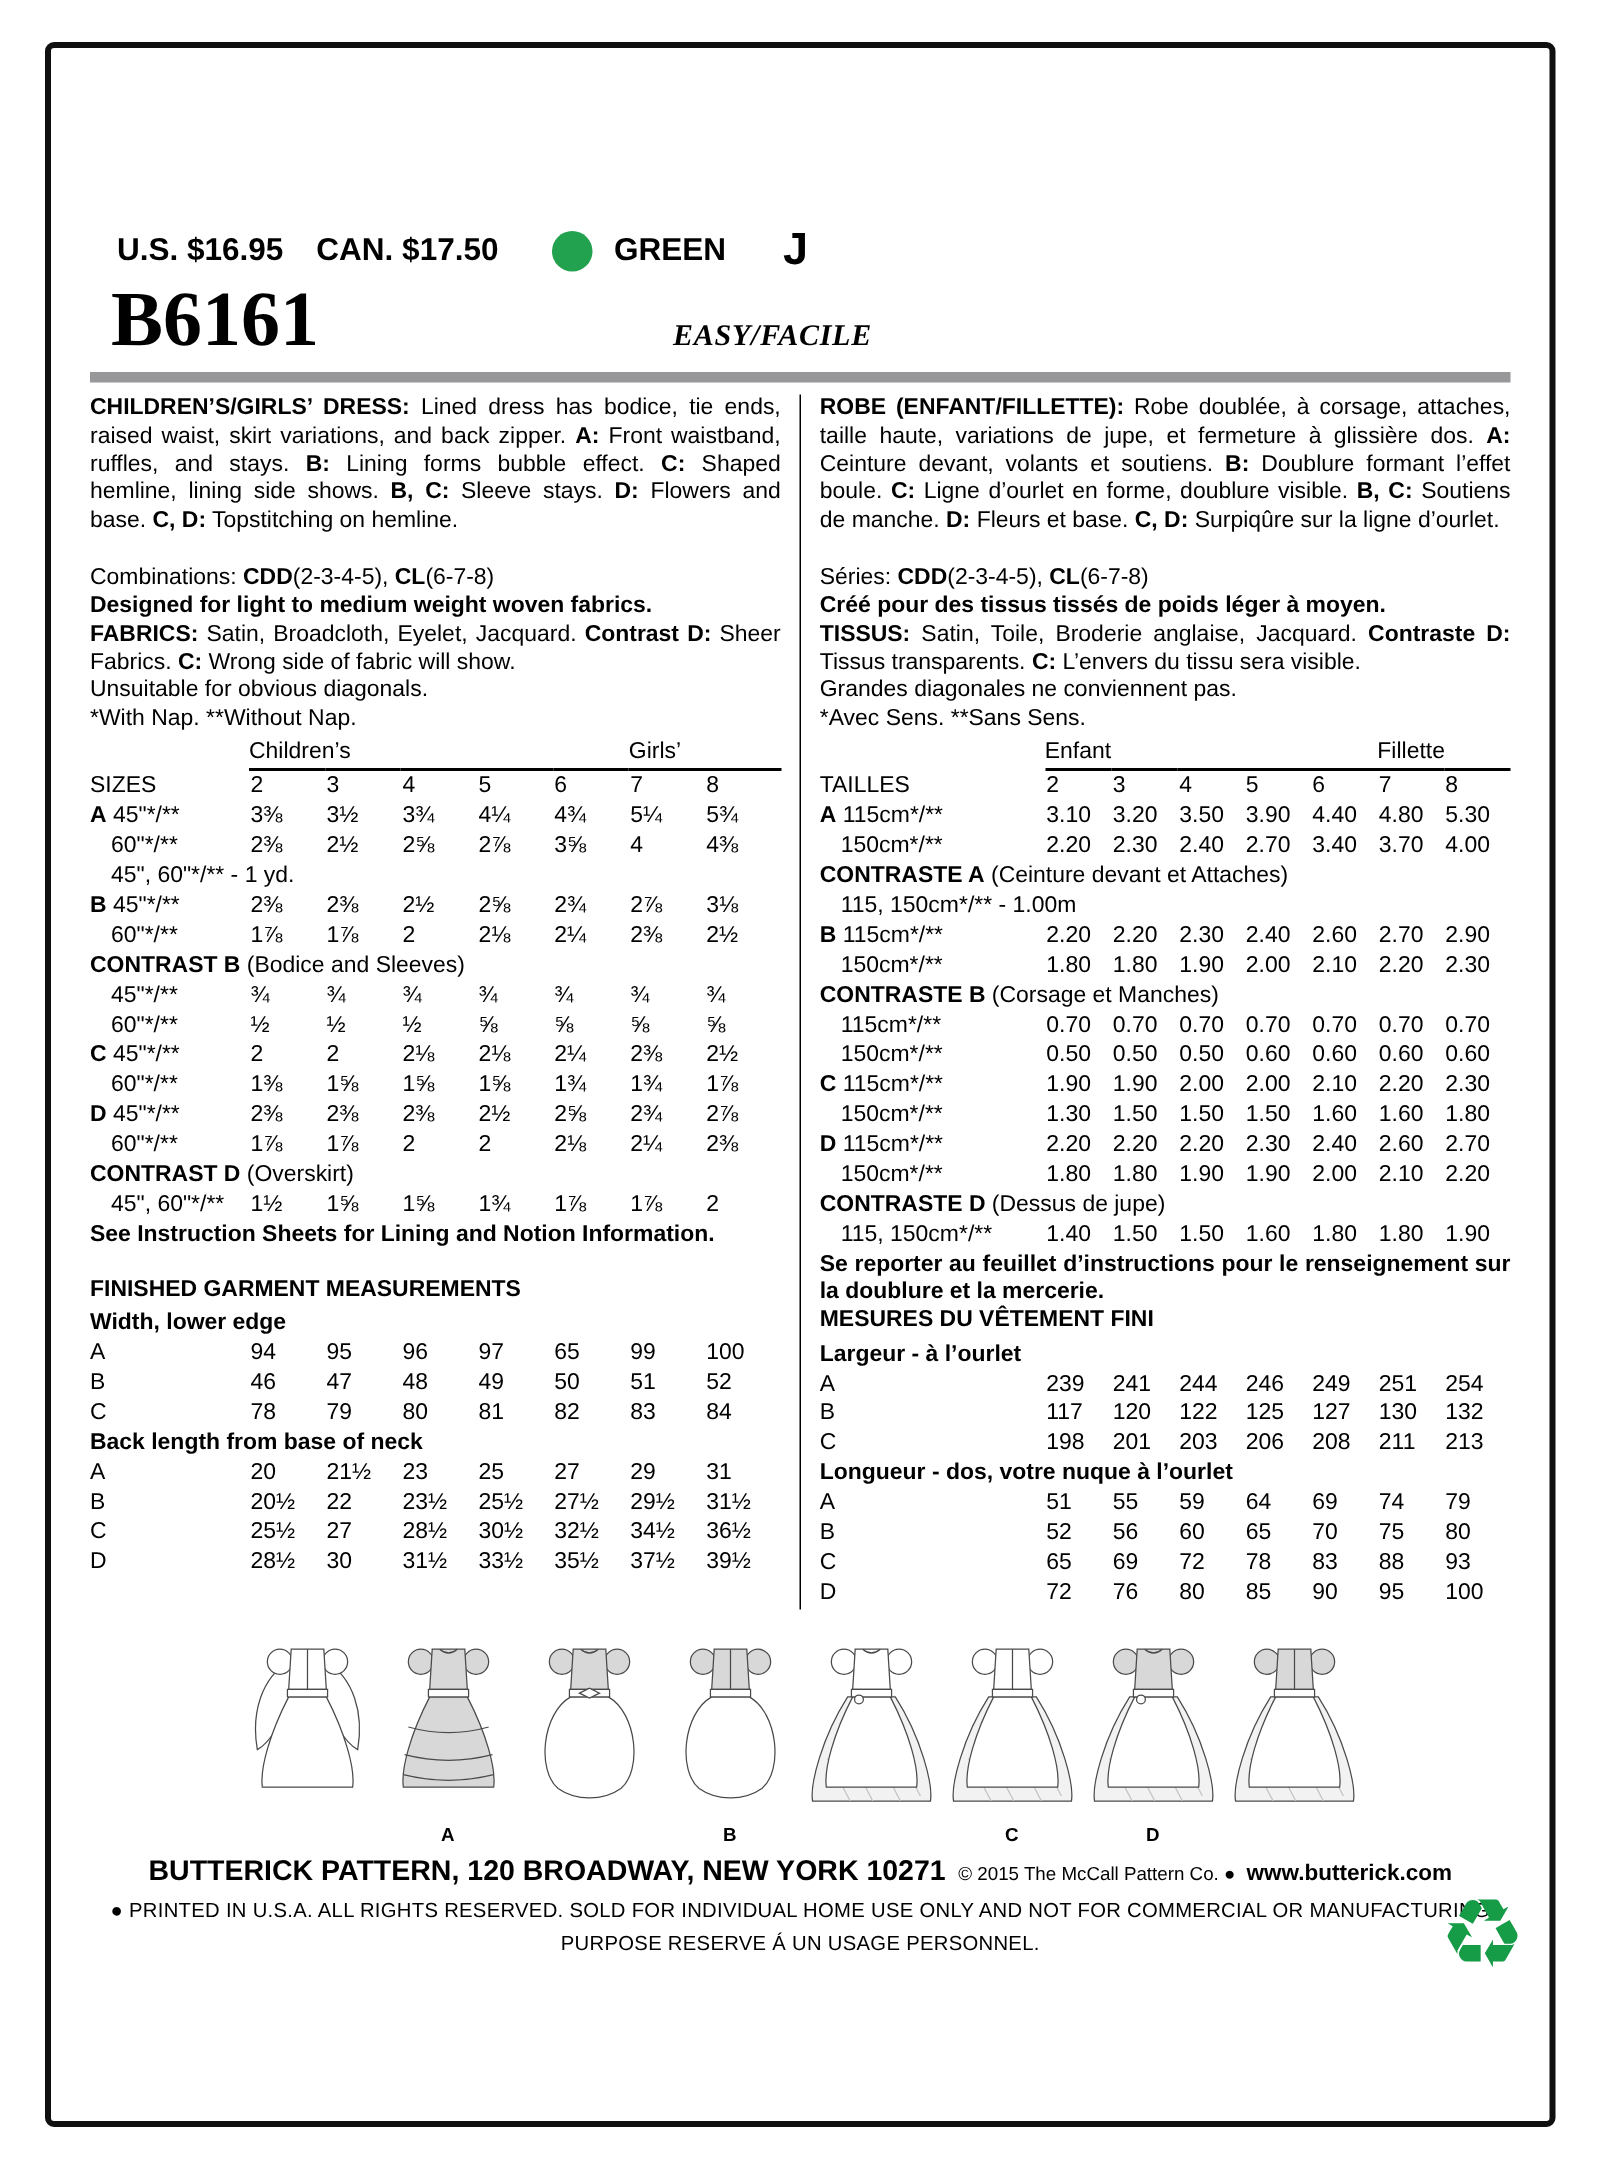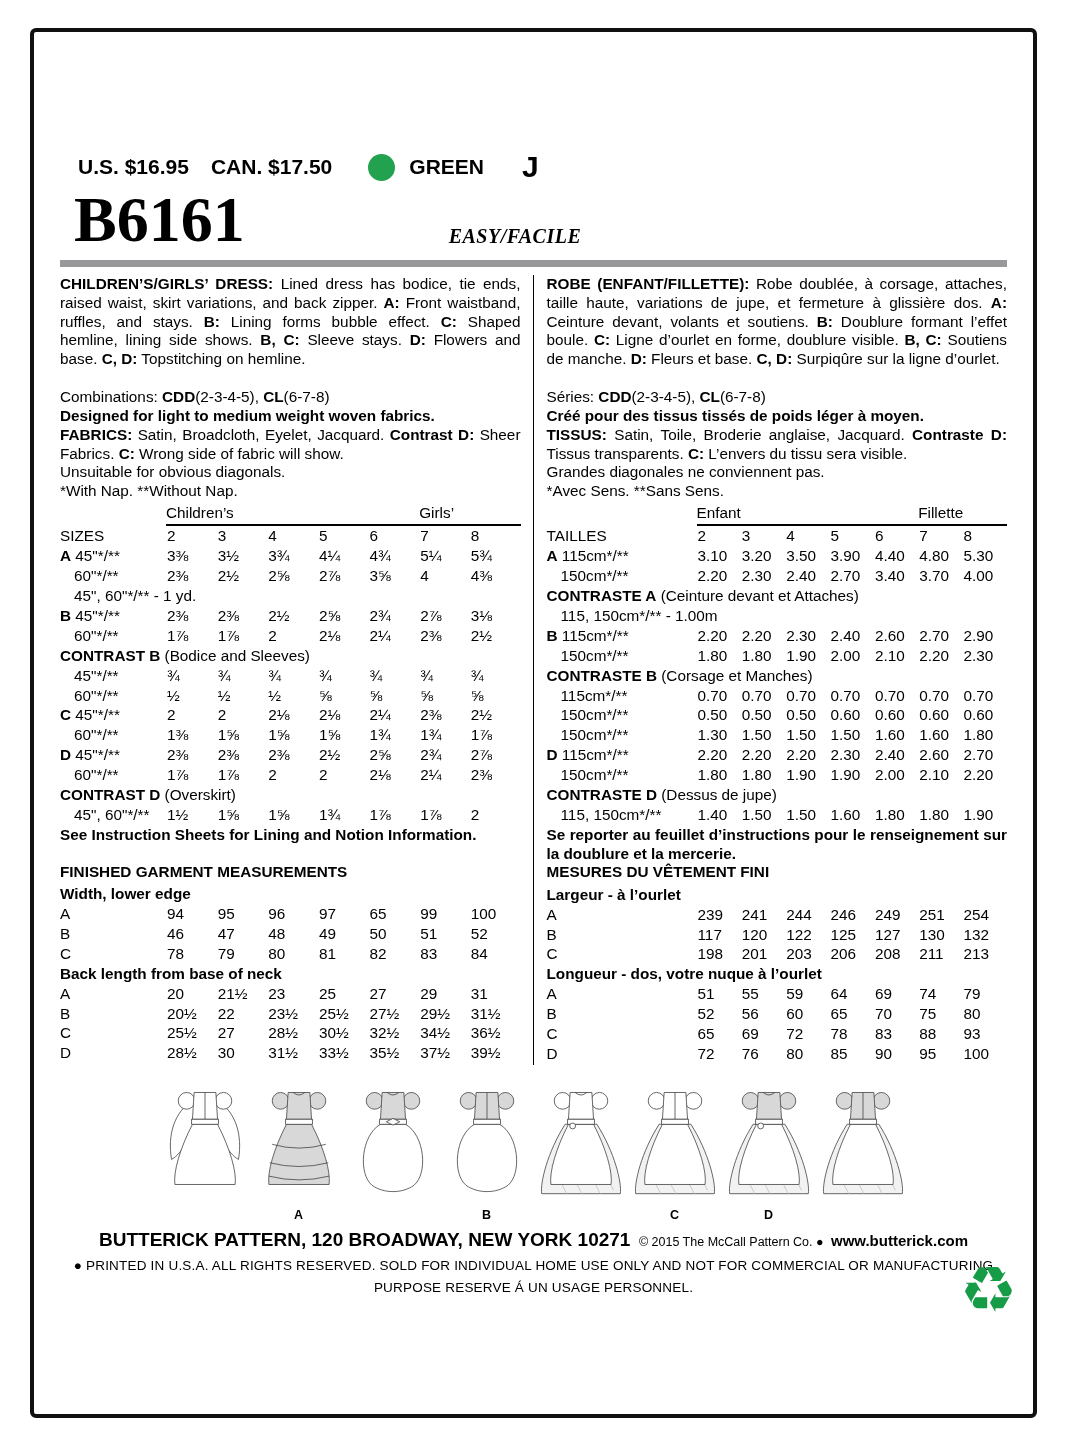--- a/index.html
+++ b/index.html
@@ -10,21 +10,21 @@
         border:4px solid #101010;border-radius:6px;box-sizing:border-box;
         padding:118px 26px 0 26px;}
   
   .price-row{display:flex;align-items:center;font-weight:bold;font-size:21px;padding-left:18px;}
   .price-row .sp1{margin-left:22px;}
   .green-dot{width:27px;height:27px;border-radius:50%;background:#22a14f;margin-left:36px;}
   .green-word{margin-left:14px;}
   .letter-j{margin-left:38px;font-size:30px;}
   .title-row{display:grid;grid-template-columns:195px 520px 1fr;align-items:end;margin-top:4px;}
   .pattern-number{font-family:"Liberation Serif","DejaVu Serif",serif;font-weight:bold;
-                  font-size:64px;line-height:1;padding-left:14px;}
+                  font-size:52px;line-height:1;padding-left:14px;}
   .easy{font-family:"Liberation Serif","DejaVu Serif",serif;font-weight:bold;
         font-size:20px;justify-self:center;padding-bottom:4px;letter-spacing:0.5px;font-style:italic;}
   .header-bar{height:7px;background:#98989a;margin-top:8px;}
   
   .columns{display:flex;margin-top:8px;font-size:15.3px;line-height:1.23;}
   .col{width:50%;box-sizing:border-box;}
   .col-en{padding-right:12px;border-right:1.5px solid #000;}
   .col-fr{padding-left:13px;}
   .para{margin:0;}
   .just{text-align:justify;}
@@ -404,20 +404,30 @@
               <td class="lbl ind">150cm*/**</td>
               <td class="val">0.50</td>
               <td class="val">0.50</td>
               <td class="val">0.50</td>
               <td class="val">0.60</td>
               <td class="val">0.60</td>
               <td class="val">0.60</td>
               <td class="val">0.60</td>
             </tr>
             <tr>
+              <td class="lbl"><b>C</b> 115cm*/**</td>
+              <td class="val">1.90</td>
+              <td class="val">1.90</td>
+              <td class="val">2.00</td>
+              <td class="val">2.00</td>
+              <td class="val">2.10</td>
+              <td class="val">2.20</td>
+              <td class="val">2.30</td>
+            </tr>
+            <tr>
               <td class="lbl ind">150cm*/**</td>
               <td class="val">1.30</td>
               <td class="val">1.50</td>
               <td class="val">1.50</td>
               <td class="val">1.50</td>
               <td class="val">1.60</td>
               <td class="val">1.60</td>
               <td class="val">1.80</td>
             </tr>
             <tr>

